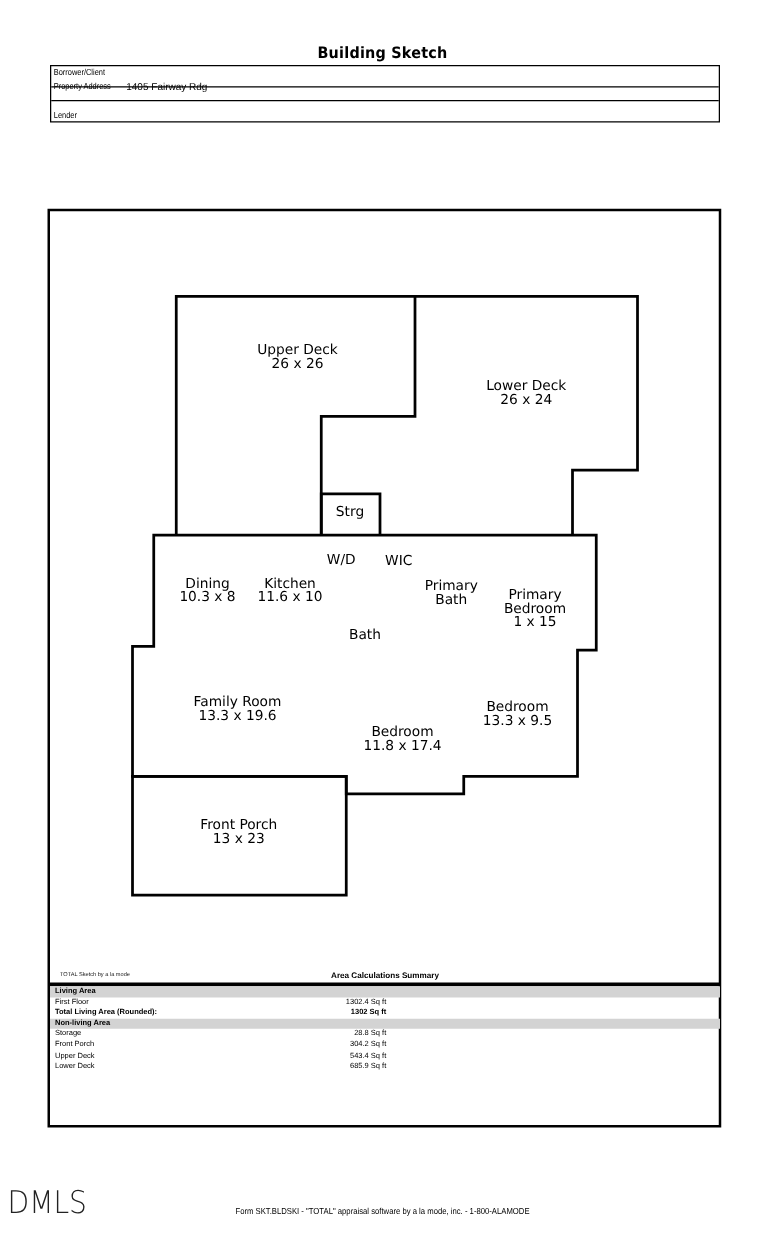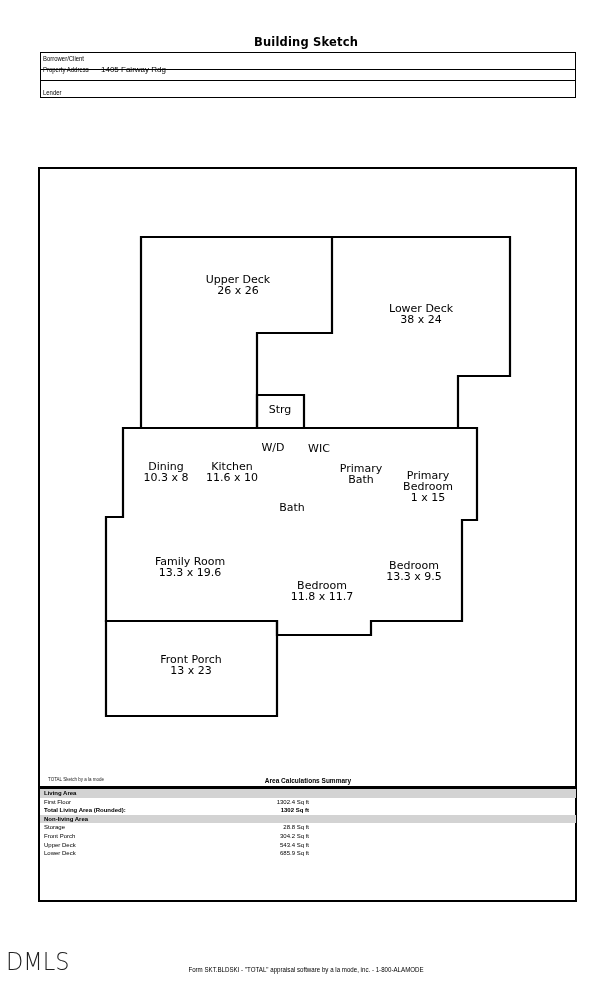--- a/index.html
+++ b/index.html
@@ -57,34 +57,34 @@
 
     <polyline points="257,428 257,395 304,395 304,428"></polyline>
 
     <polygon points="123,428 477,428 477,520 462,520 462,621 371,621 371,635 277,635 277,621 106,621 106,517 123,517"></polygon>
 
     <polygon points="106,621 277,621 277,716 106,716"></polygon>
   </g>
 </svg>
 
 <div class="lbl" style="left:238px;top:274px"><span>Upper Deck</span><br><span>26 x 26</span></div>
-<div class="lbl" style="left:421px;top:303px"><span>Lower Deck</span><br><span>38 x 24</span></div>
+<div class="lbl" style="left:421px;top:303px"><span>Lower Deck</span><br><span>26 x 24</span></div>
 <div class="lbl" style="left:280px;top:404px">Strg</div>
 <div class="lbl" style="left:273px;top:442px">W/D</div>
 <div class="lbl" style="left:319px;top:443px">WIC</div>
 <div class="lbl" style="left:166px;top:461px"><span>Dining</span><br><span>10.3 x 8</span></div>
 <div class="lbl" style="left:232px;top:461px"><span>Kitchen</span><br><span>11.6 x 10</span></div>
 <div class="lbl" style="left:361px;top:463px">Primary
 Bath</div>
 <div class="lbl" style="left:428px;top:470px"><span>Primary
 Bedroom</span><br><span>1 x 15</span></div>
 <div class="lbl" style="left:292px;top:502px">Bath</div>
 <div class="lbl" style="left:190px;top:556px"><span>Family Room</span><br><span>13.3 x 19.6</span></div>
 <div class="lbl" style="left:414px;top:560px"><span>Bedroom</span><br><span>13.3 x 9.5</span></div>
-<div class="lbl" style="left:322px;top:580px"><span>Bedroom</span><br><span>11.8 x 11.7</span></div>
+<div class="lbl" style="left:322px;top:580px"><span>Bedroom</span><br><span>11.8 x 17.4</span></div>
 <div class="lbl" style="left:191px;top:654px"><span>Front Porch</span><br><span>13 x 23</span></div>
 
 <div class="sumhead">
   <span class="credit">TOTAL Sketch by a la mode</span>
   <span class="sumtitle">Area Calculations Summary</span>
 </div>
 <div class="sumbar"></div>
 
 <div class="sumtable">
   <div class="srow band">

